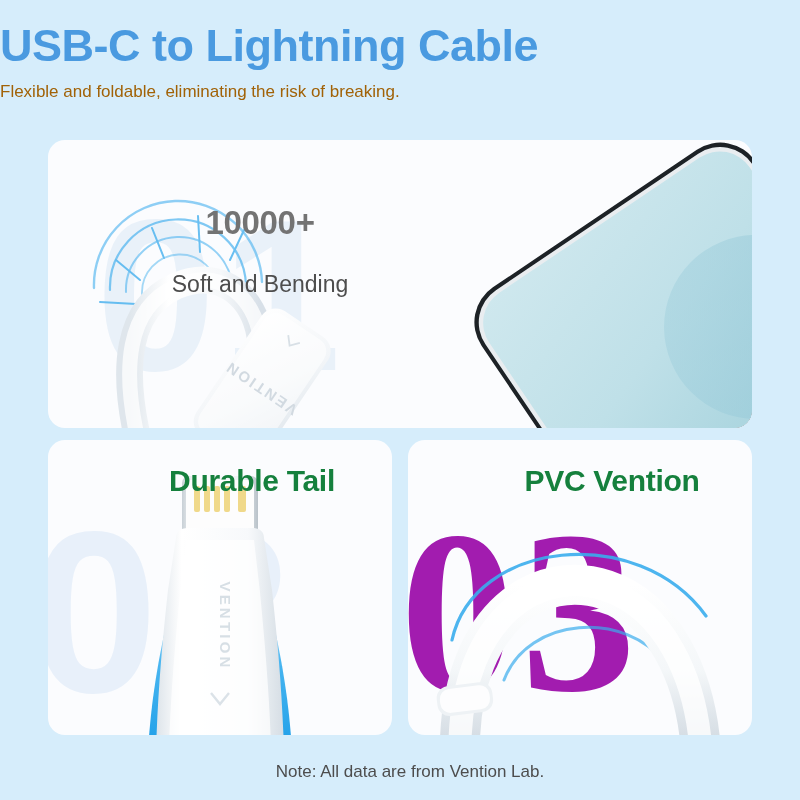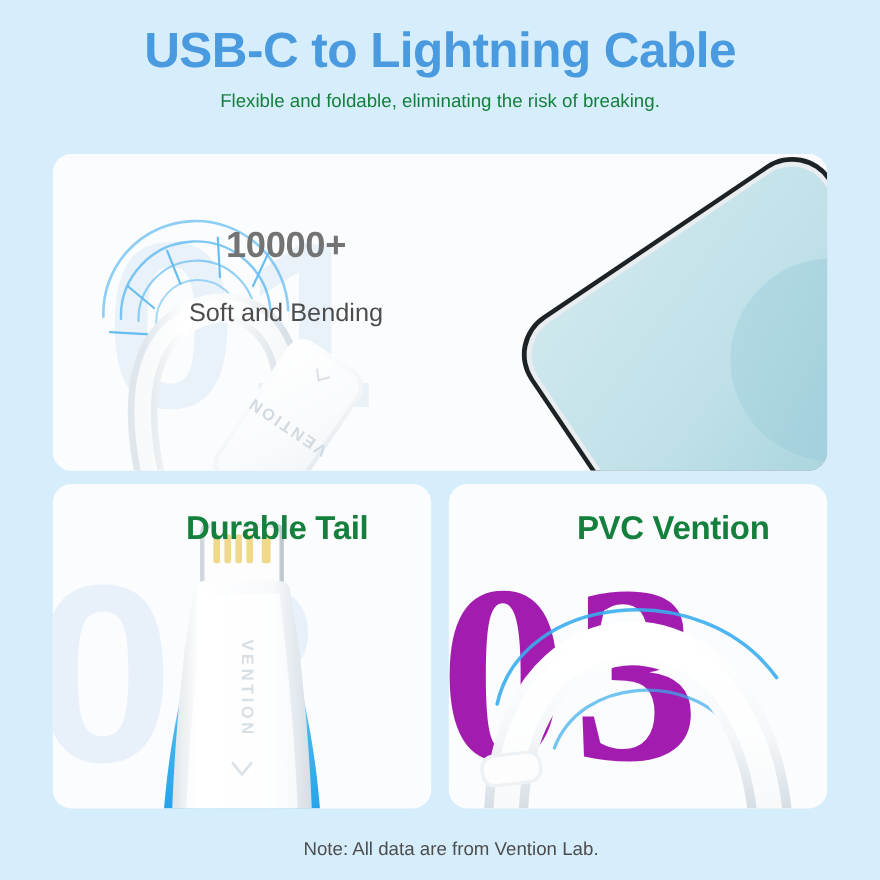--- a/index.html
+++ b/index.html
@@ -4,27 +4,27 @@
 <style>
   * { margin:0; padding:0; box-sizing:border-box; }
   body {
     width:800px; height:800px; overflow:hidden;
     background:#d6edfb;
     font-family:"Liberation Sans", sans-serif;
     position:relative;
   }
 
   
-  .header { padding-top:22px; text-align:center; }
+  .header { padding-top:22px; }
   .page-title {
     font-size:45px; font-weight:bold; color:#4a9ae0;
     letter-spacing:-0.5px; line-height:1.05;
   }
   .page-subtitle {
-    margin-top:13px; font-size:17px; color:#15803d; font-weight:400;
+    margin-top:13px; font-size:17px; color:#a16207; font-weight:400;
   }
 
   
   .cards { position:absolute; left:48px; top:140px; width:704px; }
   .card {
     background:#fbfcfe; border-radius:17px; position:relative;
     overflow:hidden;
   }
   .card-1 { height:288px; width:704px; }
   .row2 { display:flex; gap:16px; margin-top:12px; }

